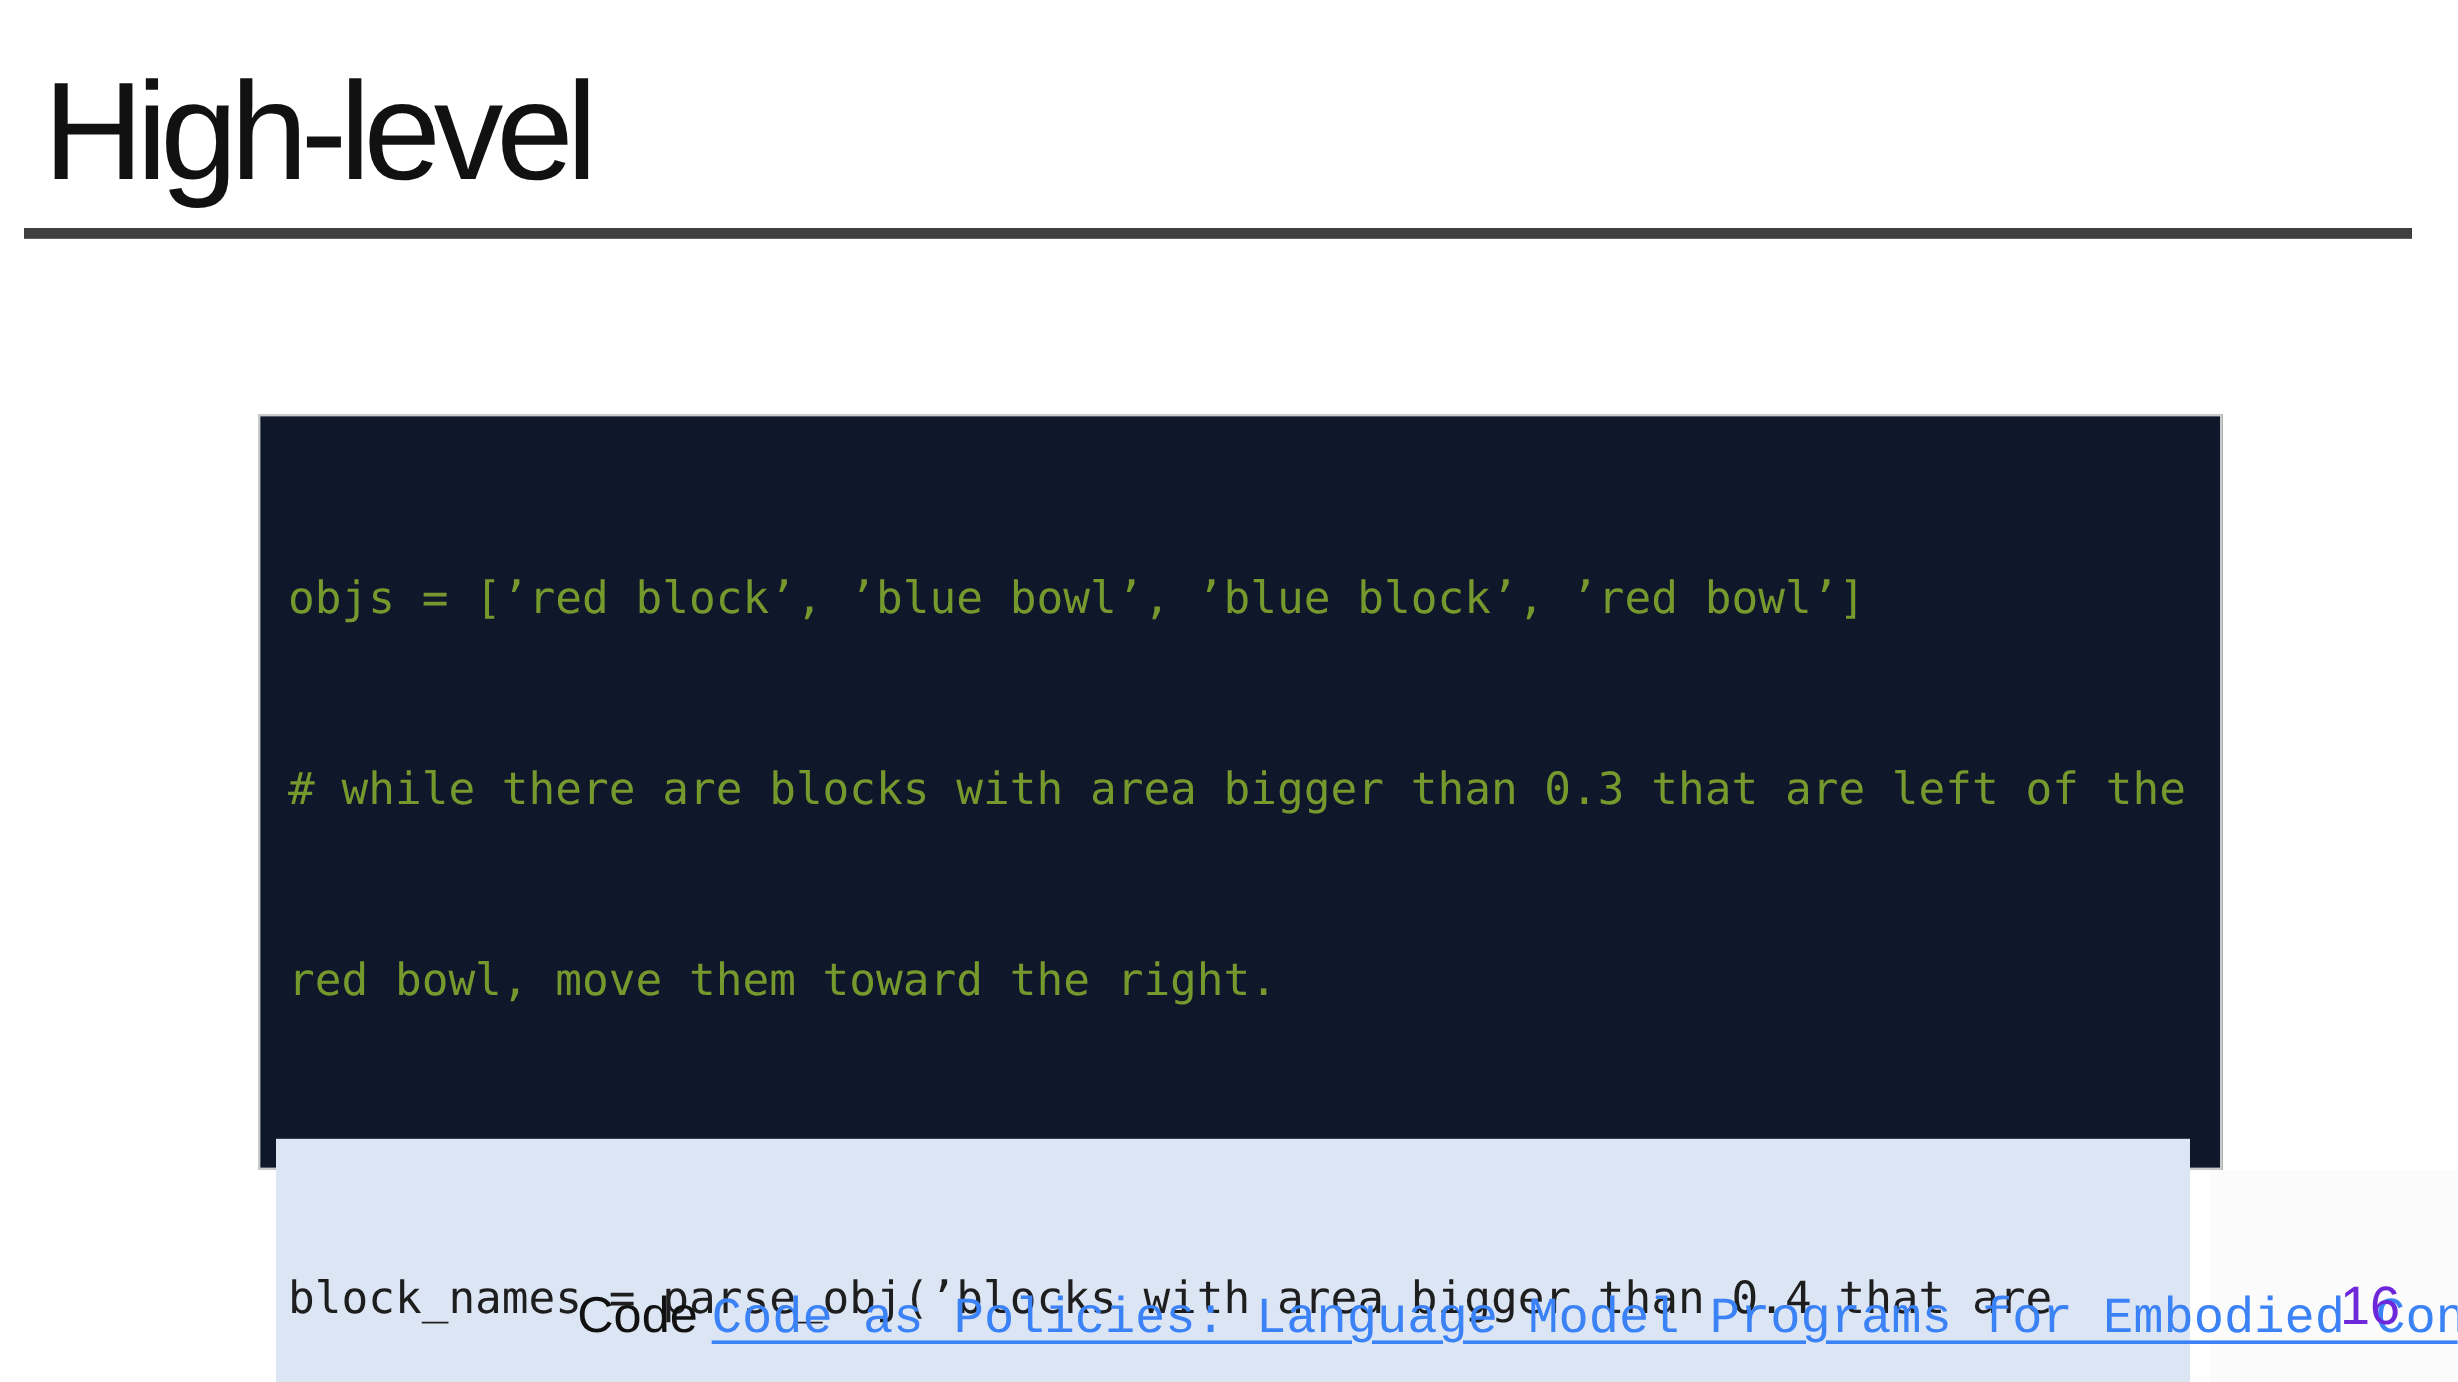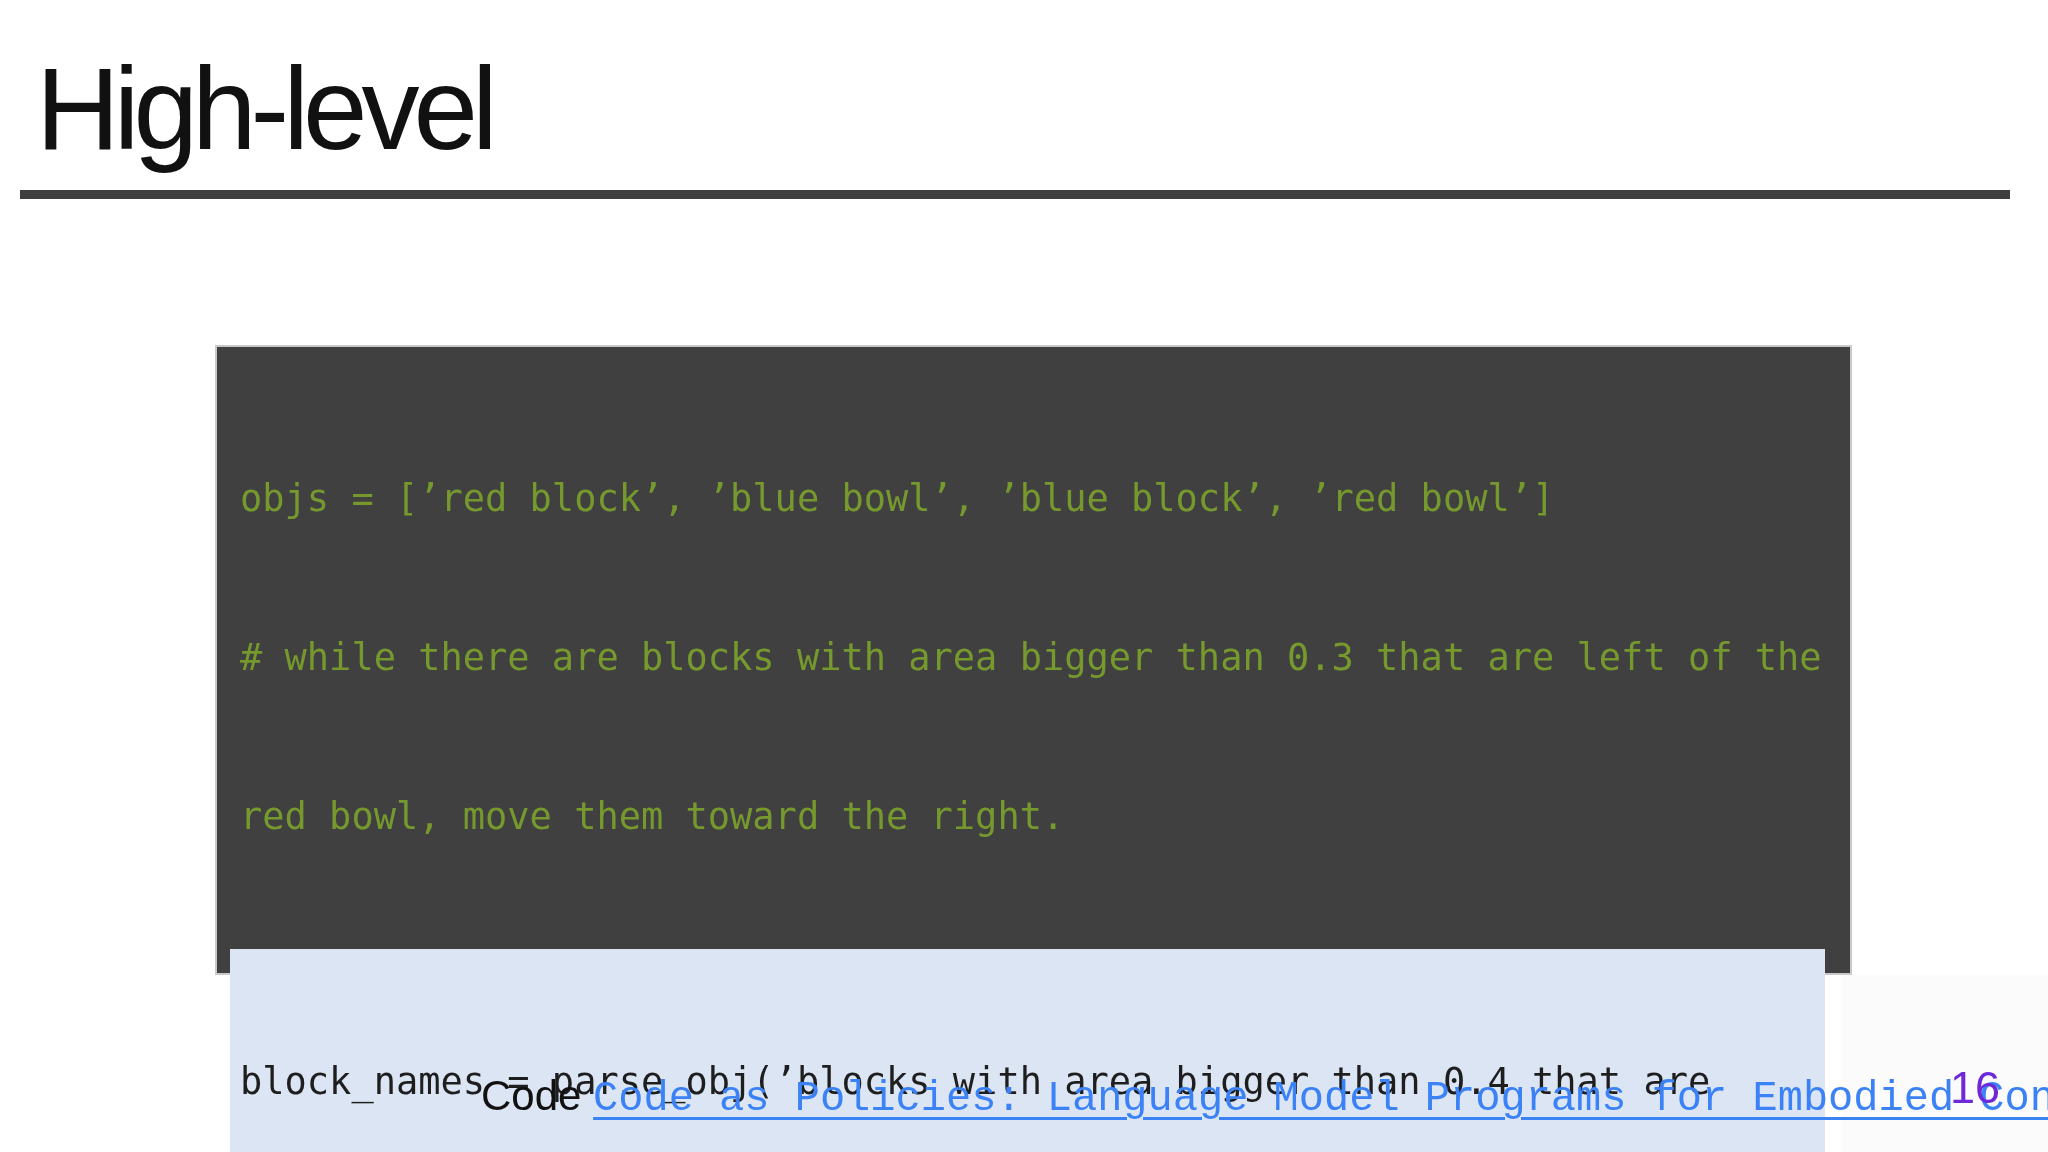--- a/index.html
+++ b/index.html
@@ -12,21 +12,21 @@
     color:#111111; white-space:nowrap;
   }
   .title-rule{
     position:absolute; left:20px; top:190px;
     width:1990px; height:9px; background:#3f3f3f;
   }
 
   .code-box{
     position:absolute; left:215px; top:345px;
     width:1637px; height:630px;
-    background:#404040;
+    background:#0f172a;
     border:2px solid #c9c9c9;
     padding-top:19px;
     font-family:"DejaVu Sans Mono","Liberation Mono",monospace;
     font-size:37px; line-height:53px; color:#1e1e1e;
   }
   .code-sec{ white-space:pre; }
   .code-sec.plain{ padding-left:23px; color:#76992e; }
   .code-sec.hl{
     margin-left:13px; margin-right:25px; padding-left:10px;
     background:#dce5f4;

